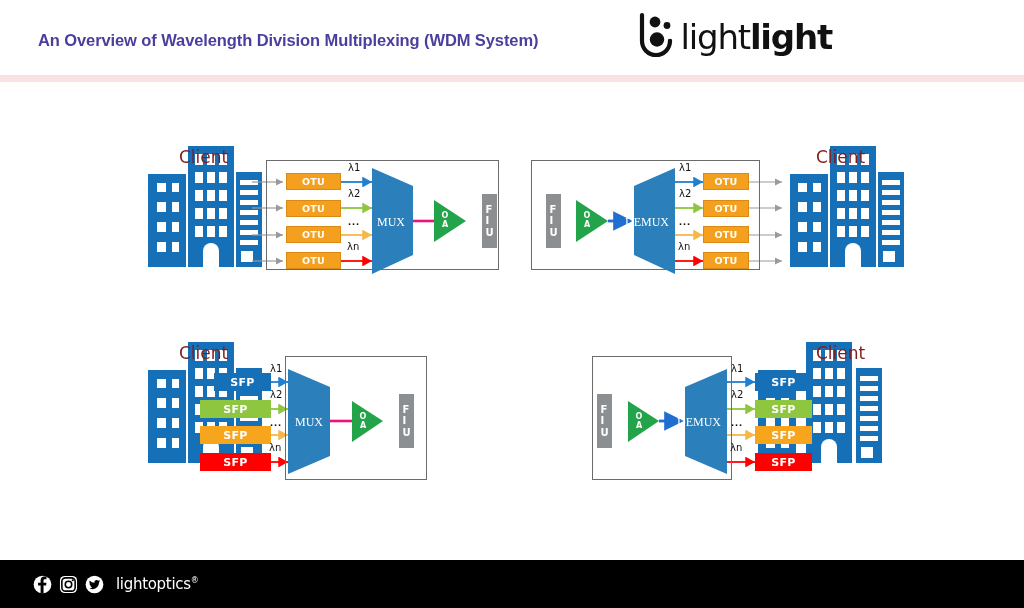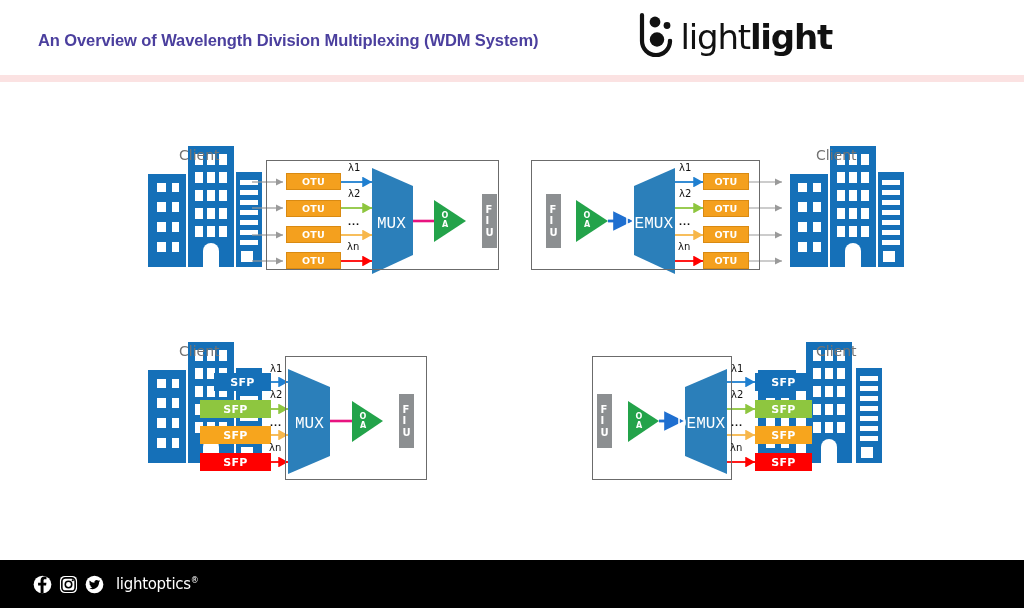--- a/index.html
+++ b/index.html
@@ -52,21 +52,21 @@
     position:absolute; right:28px; top:0; height:48px;
     display:flex; align-items:center;
     color:#fff; font-size:14.5px; font-family:"DejaVu Sans", sans-serif;
     letter-spacing:-0.2px;
   }
 
   
   .diagram { position:absolute; left:0; top:82px; width:1024px; height:478px; }
 
   .client-label {
-    position:absolute; color:#737373; font-size:14px; font-weight:500;
+    position:absolute; color:#7f1d1d; font-size:17px; font-weight:500;
     font-family:"DejaVu Sans", sans-serif; white-space:nowrap;
   }
 
   
   .panel {
     position:absolute; border:1.3px solid #6b6b6b; background:#fbfbfd;
   }
 
   
   .modbox {
@@ -77,22 +77,22 @@
   .otu { background:#f4a01e; border:1px solid #d98a12; font-size:9.5px; }
   .sfp { font-size:11px; }
 
   .lam {
     position:absolute; font-size:10px; color:#111; white-space:nowrap;
     font-family:"DejaVu Sans", sans-serif;
   }
   .dots { position:absolute; font-size:11px; color:#111; letter-spacing:1px; font-weight:bold;}
 
   .mux-label, .demux-label {
-    position:absolute; color:#fff; font-size:16px;
-    font-family:Liberation Mono, monospace; white-space:nowrap;
+    position:absolute; color:#fff; font-size:12px;
+    font-family:Liberation Serif, serif; white-space:nowrap;
   }
   .oa-label {
     position:absolute; color:#fff; font-size:8px; font-weight:bold;
     font-family:"DejaVu Sans", sans-serif; text-align:center; line-height:9px;
   }
   .fiu {
     position:absolute; background:#8c8f91; display:flex; flex-direction:column;
     align-items:center; justify-content:center;
     color:#fff; font-size:10px; font-weight:bold; line-height:11.5px;
     font-family:"DejaVu Sans", sans-serif;

